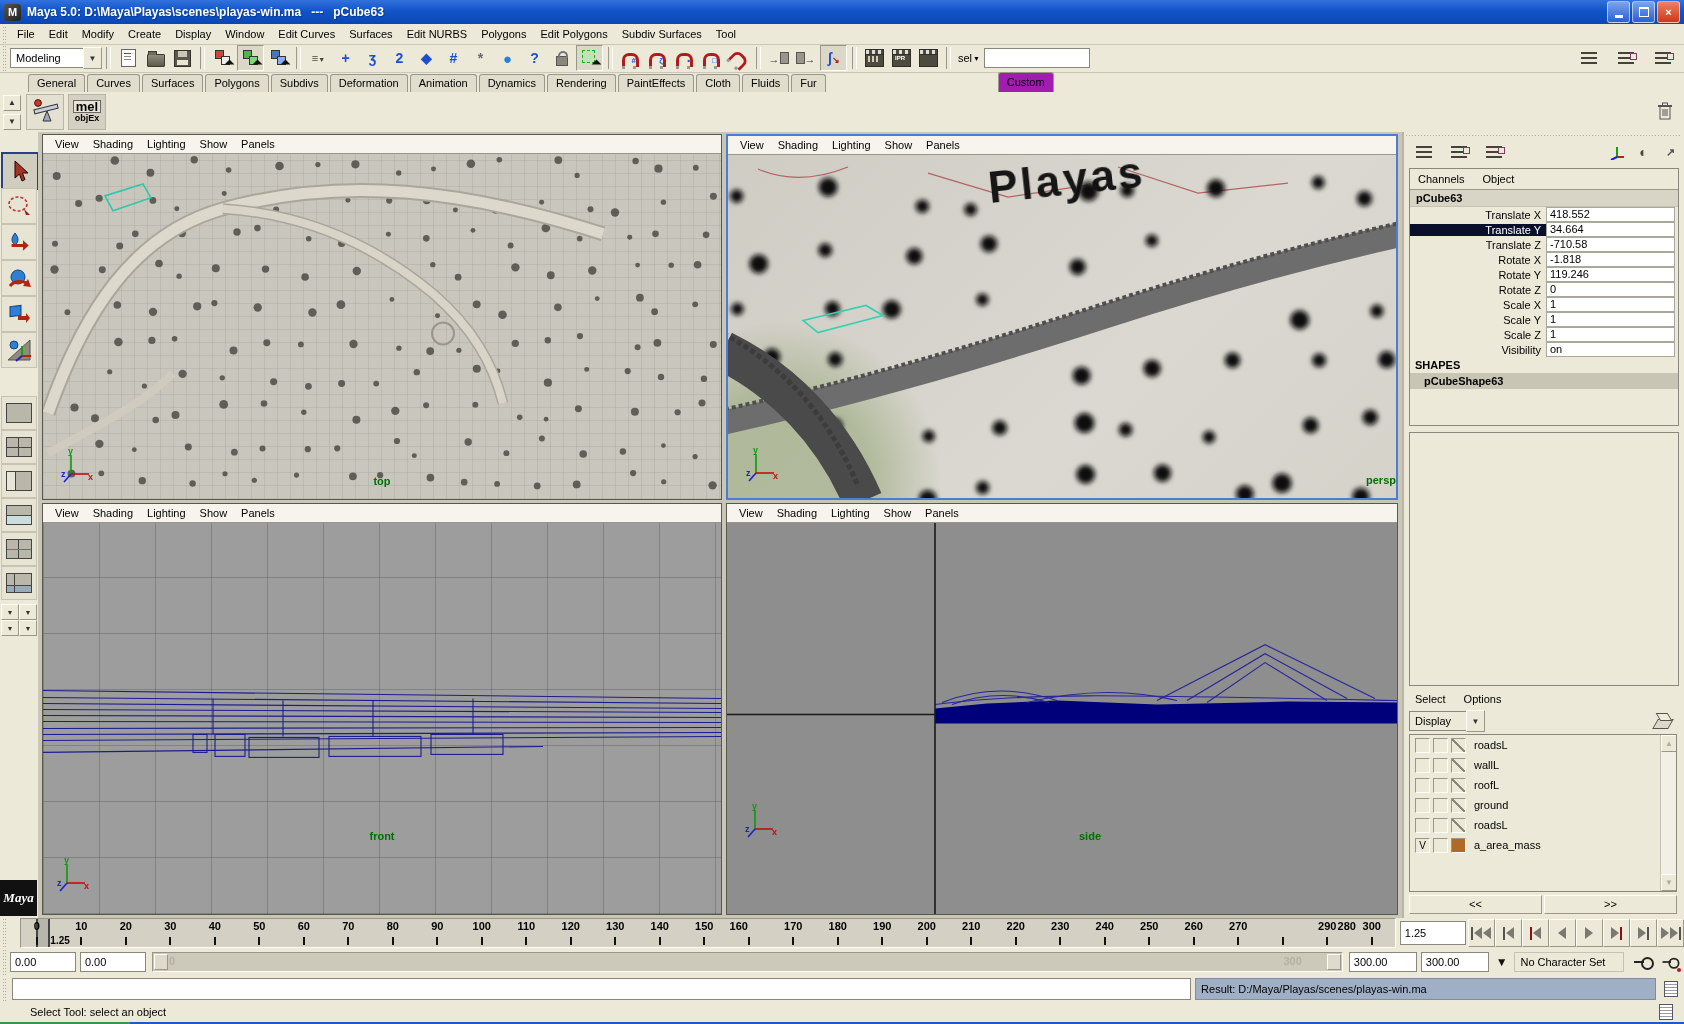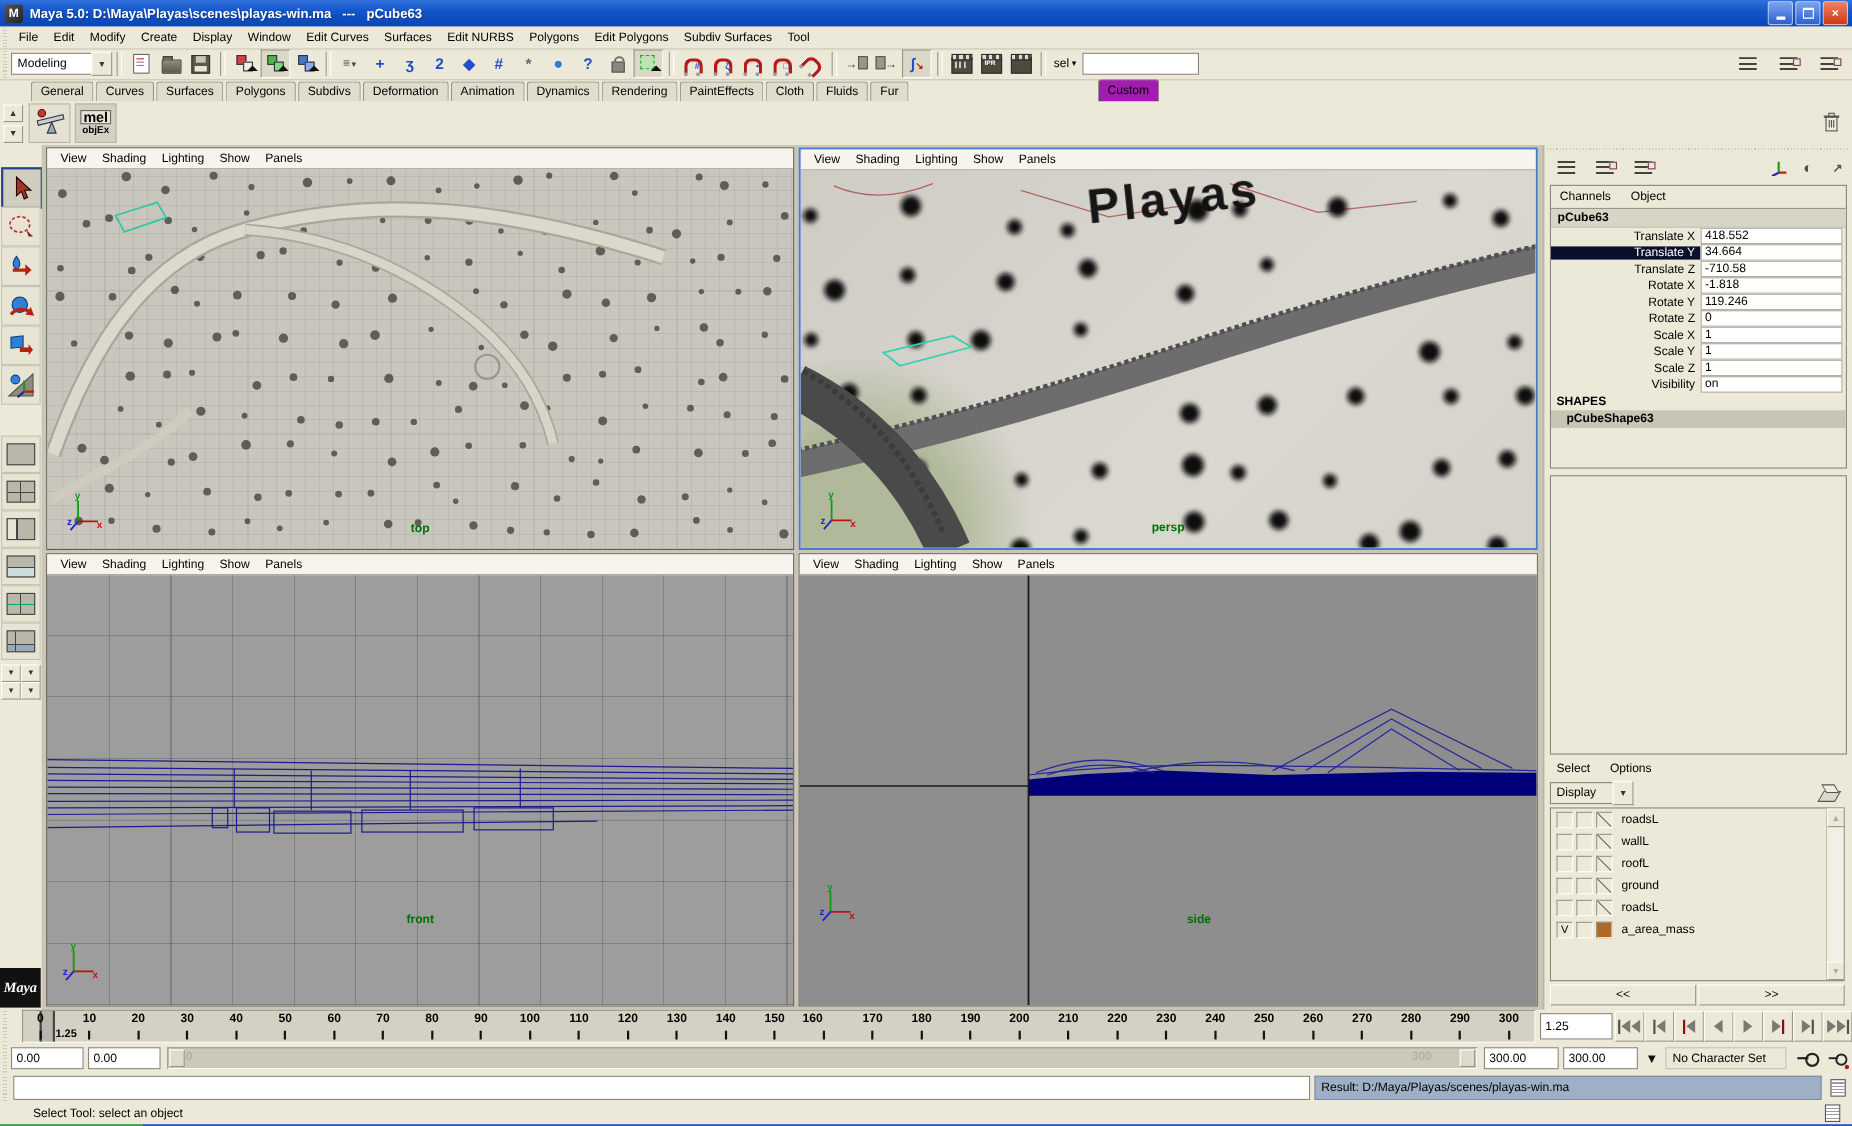--- a/index.html
+++ b/index.html
@@ -698,21 +698,21 @@
               <circle cx="516.8" cy="338.1" r="8.8" fill="#0b0b0b" filter="url(#pb)"></circle>
               <circle cx="554.0" cy="327.2" r="9.6" fill="#0b0b0b" filter="url(#pb)"></circle>
               <circle cx="632.9" cy="340.4" r="8.6" fill="#0b0b0b" filter="url(#pb)"></circle>
             </g>
           <path d="M -10,268 C 120,240 240,205 380,160 C 480,128 580,100 680,78" fill="none" stroke="#6d6d6d" stroke-width="24"></path>
           <path d="M -10,255 C 120,227 240,192 380,147 C 480,115 580,88 680,66" fill="none" stroke="#4f4f4f" stroke-width="4" stroke-dasharray="4,3"></path>
           <path d="M -5,195 C 55,225 105,275 135,345" fill="none" stroke="#4a4a4a" stroke-width="40"></path>
           <path d="M -5,178 C 52,208 100,258 130,330" fill="none" stroke="#3c3c3c" stroke-width="5" stroke-dasharray="5,3"></path>
           <polygon points="75,165 138,150 155,160 90,177" fill="none" stroke="#35d0b0" stroke-width="1.6"></polygon>
         </svg>
-        <div class="vp-label" style="bottom:12px;">persp</div>
+        <div class="vp-label" style="bottom:12px;text-align:right;">persp</div>
         <div class="axis" style="left:18px;bottom:14px;"><svg width="34" height="38">
               <line x1="10" y1="27" x2="10" y2="8" stroke="#0a9c0a" stroke-width="1.6"></line>
               <line x1="10" y1="27" x2="28" y2="27" stroke="#c01010" stroke-width="1.6"></line>
               <line x1="10" y1="27" x2="3" y2="35" stroke="#2020d0" stroke-width="1.6"></line>
               <text x="7" y="7" font-size="9" fill="#0a9c0a" font-weight="bold">y</text>
               <text x="27" y="33" font-size="9" fill="#c01010" font-weight="bold">x</text>
               <text x="0" y="30" font-size="9" fill="#2020d0" font-weight="bold">z</text>
             </svg></div>
       </div>
     </div>
@@ -998,21 +998,21 @@
       <div class="rnum" style="left: 1022.5px;">230</div>
       <div class="rtick" style="left: 1038.5px;"></div>
       <div class="rnum" style="left: 1067px;">240</div>
       <div class="rtick" style="left: 1083px;"></div>
       <div class="rnum" style="left: 1111.5px;">250</div>
       <div class="rtick" style="left: 1127.5px;"></div>
       <div class="rnum" style="left: 1156px;">260</div>
       <div class="rtick" style="left: 1172px;"></div>
       <div class="rnum" style="left: 1200.5px;">270</div>
       <div class="rtick" style="left: 1216.5px;"></div>
-      <div class="rnum" style="left: 1245px;">280</div>
+      <div class="rnum" style="left: 1309px;">280</div>
       <div class="rtick" style="left: 1261px;"></div>
       <div class="rnum" style="left: 1289.5px;">290</div>
       <div class="rtick" style="left: 1305.5px;"></div>
       <div class="rnum" style="left: 1334px;">300</div>
       <div class="rtick" style="left: 1350px;"></div>
     </div>
   <input class="fld" id="curfield" value="1.25" style="">
   <span class="pb">
       <span class="pbbar"></span>
       <span class="tri-l"></span>

